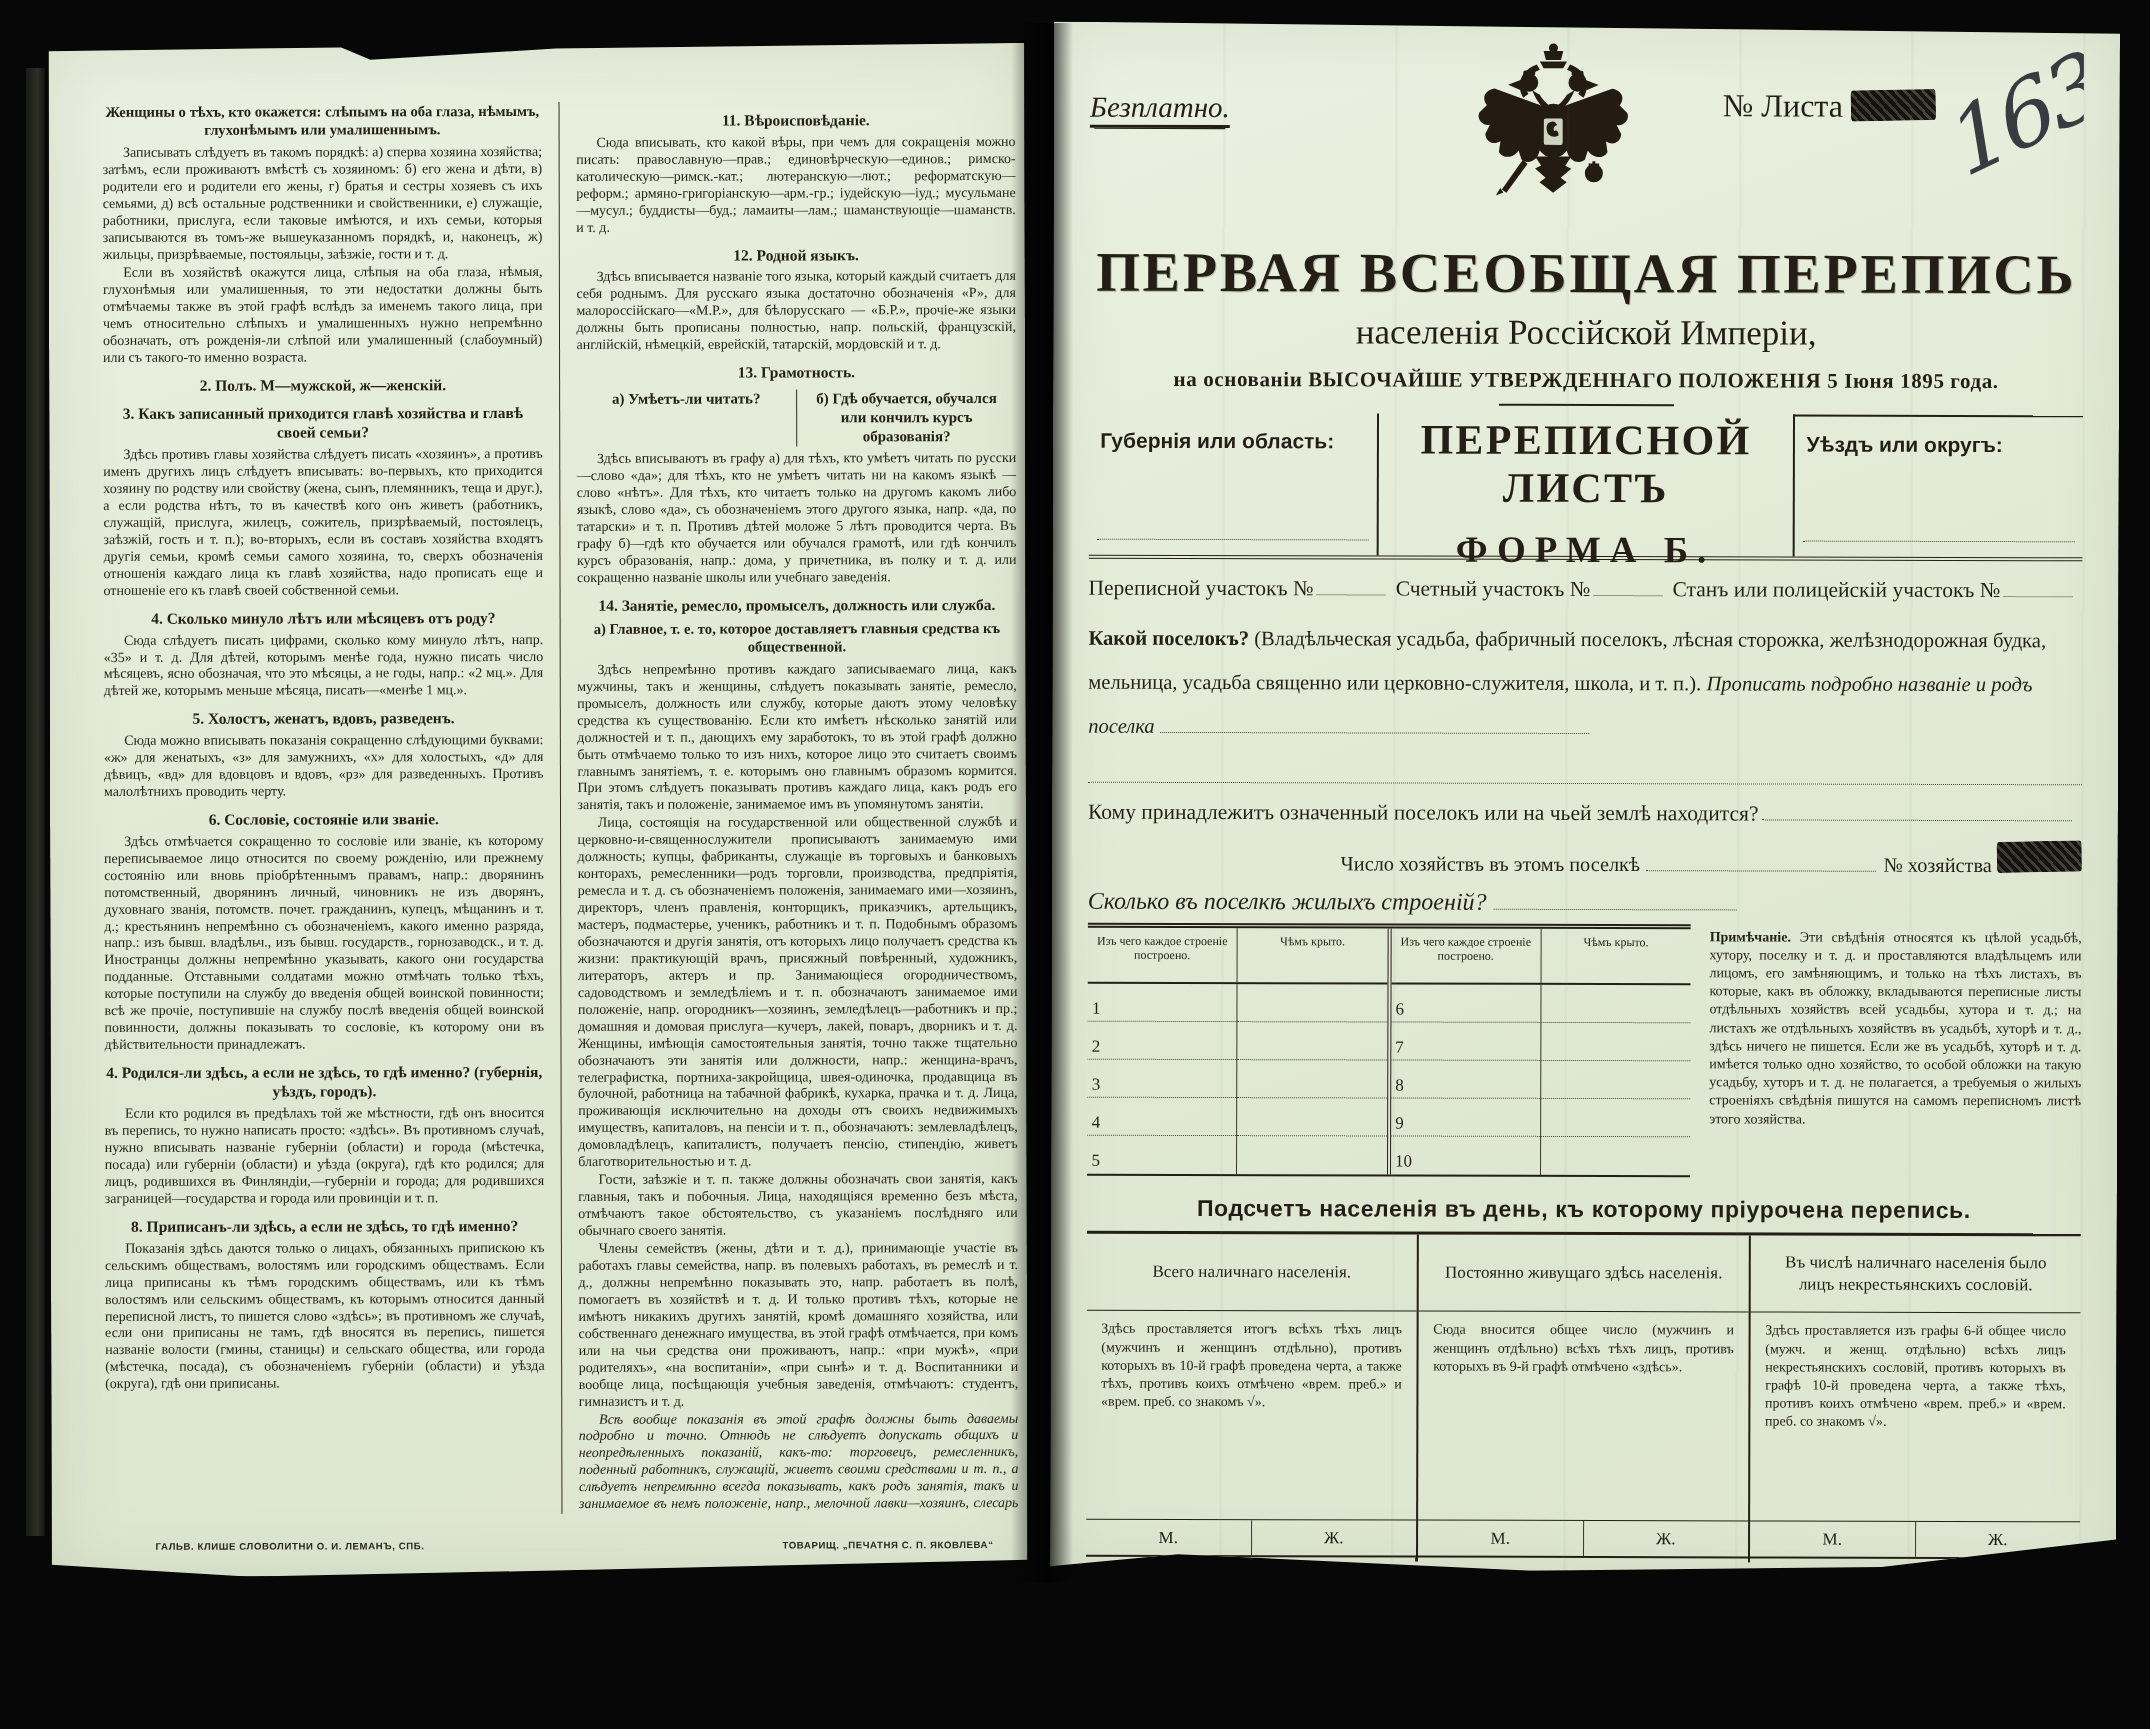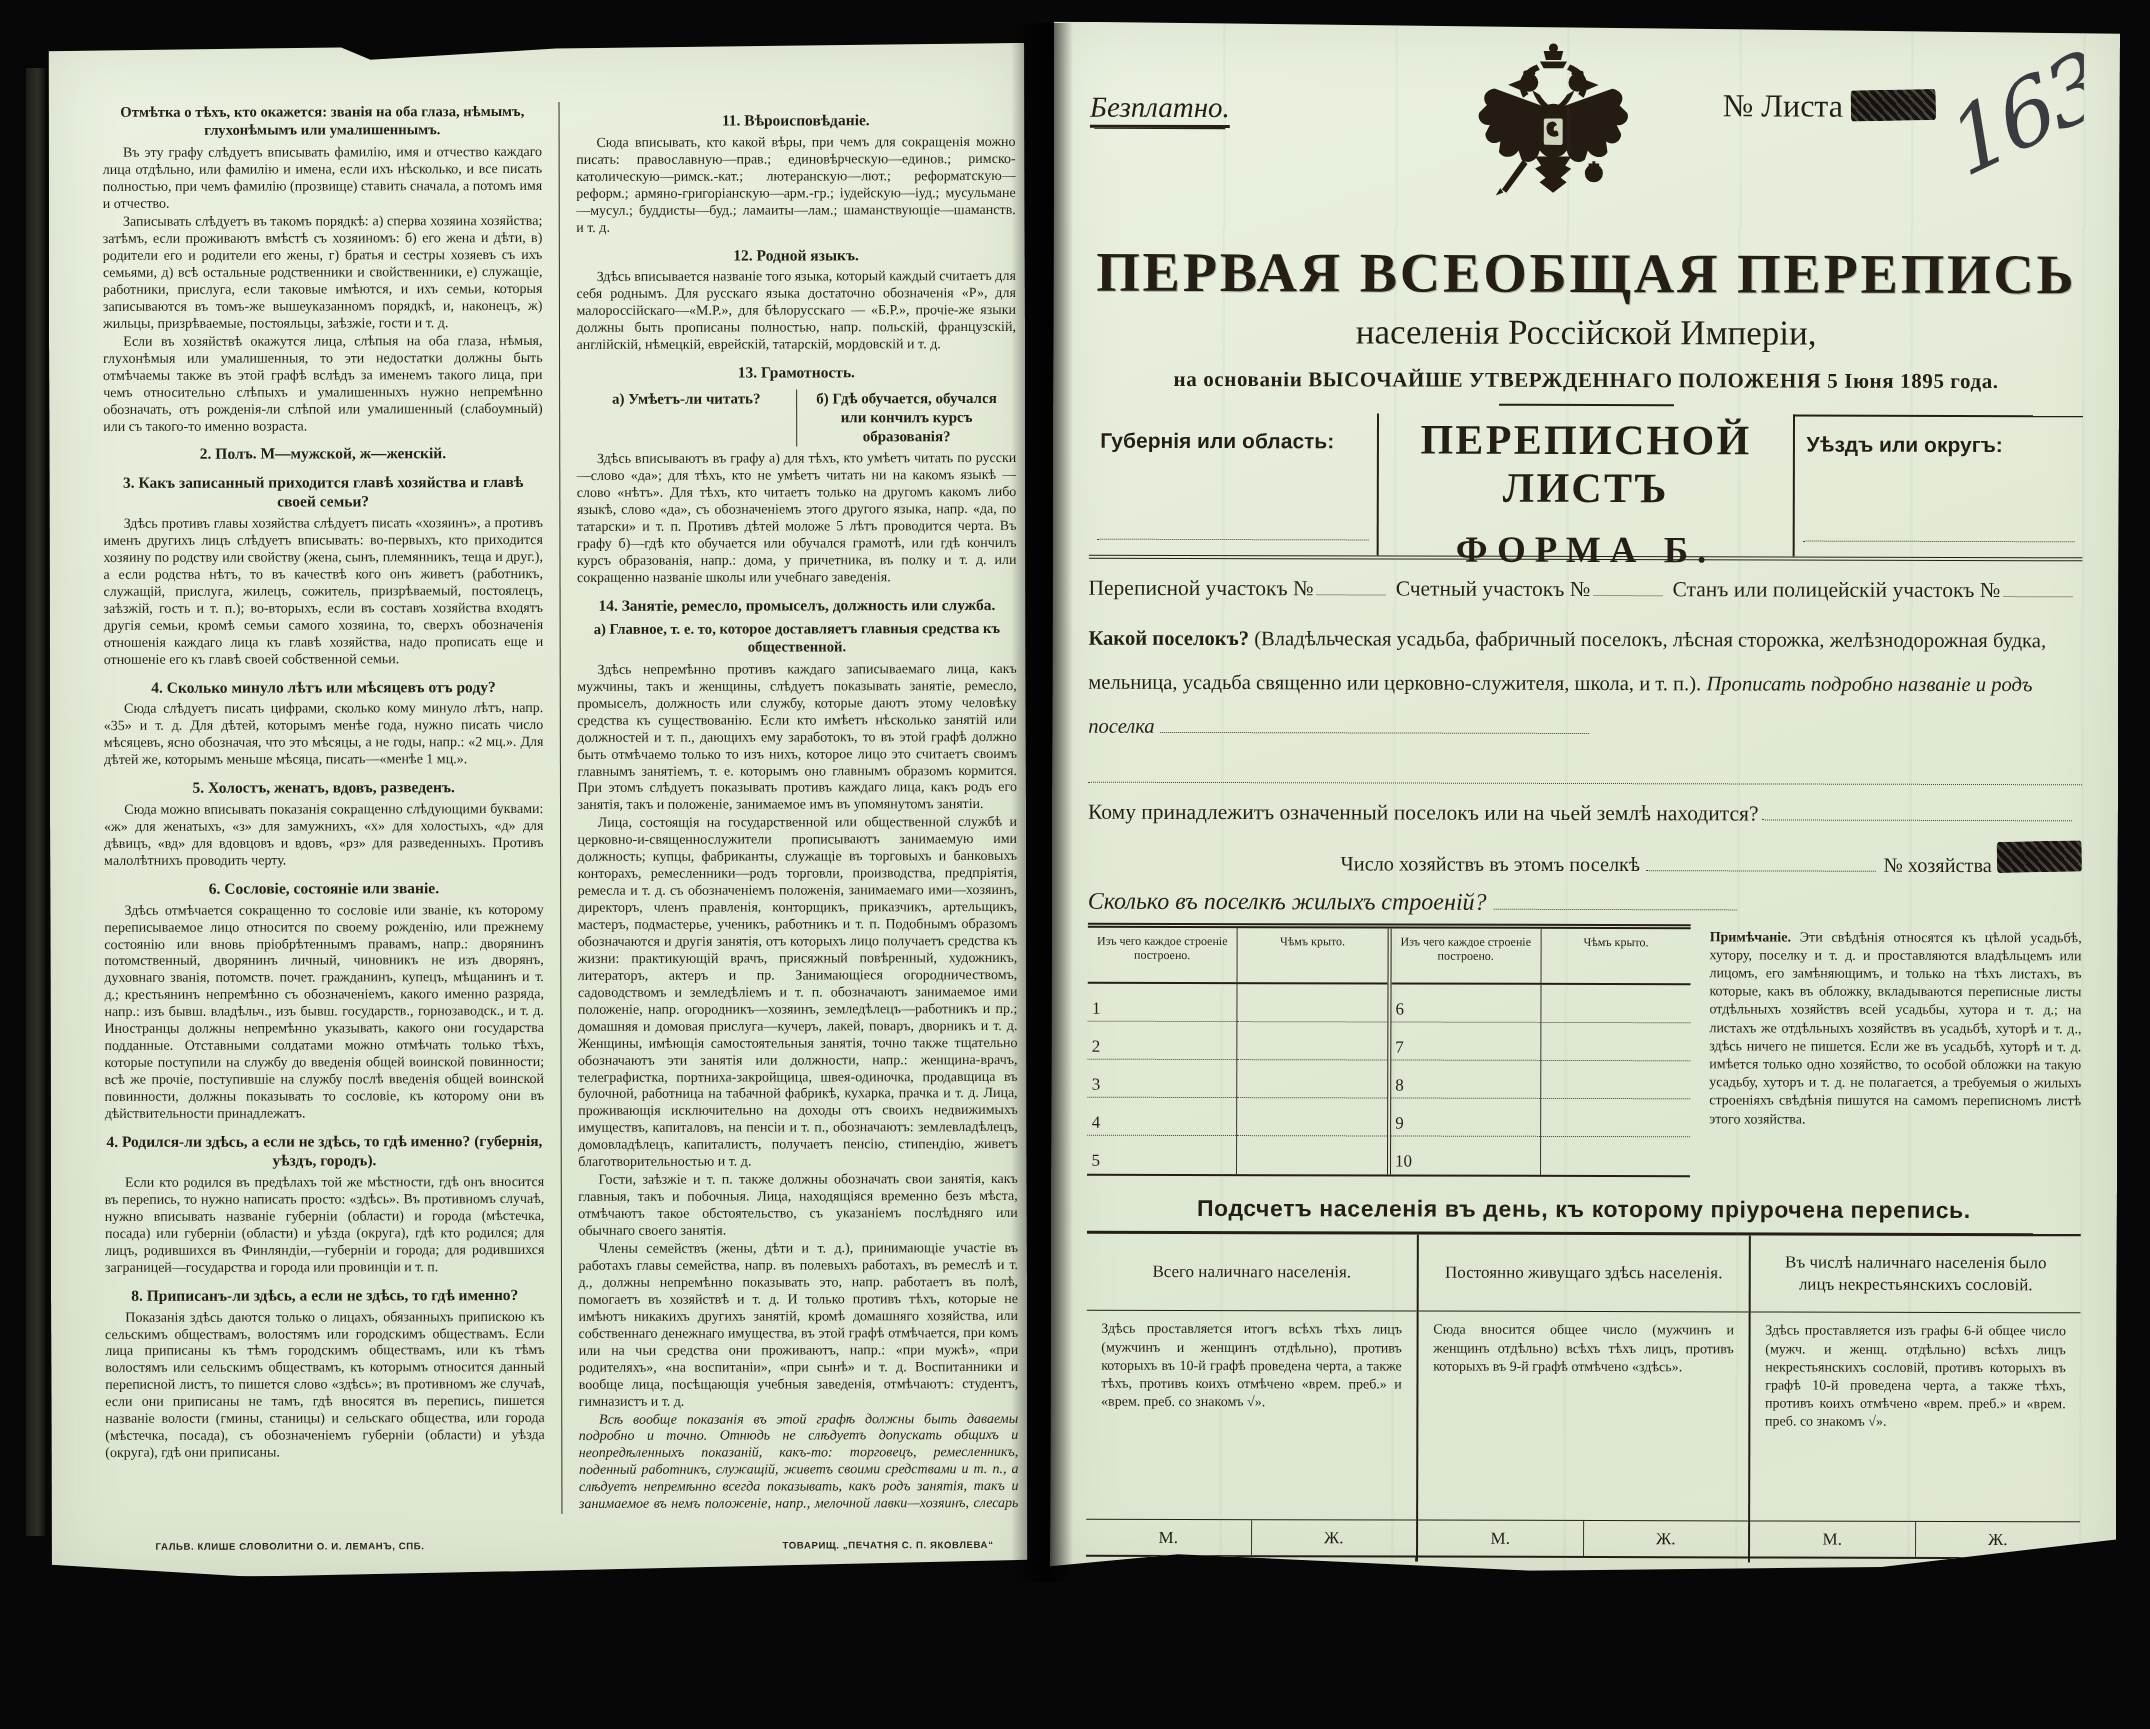--- a/index.html
+++ b/index.html
@@ -103,22 +103,21 @@
 </head>
 <body>
 
 <div class="edge-strip"></div>
 <div class="gutter"></div>
 
 <div class="page page-left">
   <div class="lp-cols">
 
     <div class="lp-col">
-      <div class="sec-sub">Отмѣтка о тѣхъ, кто окажется: званія на оба глаза, нѣмымъ, глухонѣмымъ или умалишеннымъ.</div>
-      <p>Въ эту графу слѣдуетъ вписывать фамилію, имя и отчество каждаго лица отдѣльно, или фамилію и имена, если ихъ нѣсколько, и все писать полностью, при чемъ фамилію (прозвище) ставить сначала, а потомъ имя и отчество.</p>
+      <div class="sec-sub">Женщины о тѣхъ, кто окажется: слѣпымъ на оба глаза, нѣмымъ, глухонѣмымъ или умалишеннымъ.</div>
       <p>Записывать слѣдуетъ въ такомъ порядкѣ: а) сперва хозяина хозяйства; затѣмъ, если проживаютъ вмѣстѣ съ хозяиномъ: б) его жена и дѣти, в) родители его и родители его жены, г) братья и сестры хозяевъ съ ихъ семьями, д) всѣ остальные родственники и свойственники, е) служащіе, работники, прислуга, если таковые имѣются, и ихъ семьи, которыя записываются въ томъ-же вышеуказанномъ порядкѣ, и, наконецъ, ж) жильцы, призрѣваемые, постояльцы, заѣзжіе, гости и т. д.</p>
       <p>Если въ хозяйствѣ окажутся лица, слѣпыя на оба глаза, нѣмыя, глухонѣмыя или умалишенныя, то эти недостатки должны быть отмѣчаемы также въ этой графѣ вслѣдъ за именемъ такого лица, при чемъ относительно слѣпыхъ и умалишенныхъ нужно непремѣнно обозначать, отъ рожденія-ли слѣпой или умалишенный (слабоумный) или съ такого-то именно возраста.</p>
 
       <div class="sec-h">2. Полъ. М—мужской, ж—женскій.</div>
 
       <div class="sec-h">3. Какъ записанный приходится главѣ хозяйства и главѣ своей семьи?</div>
       <p>Здѣсь противъ главы хозяйства слѣдуетъ писать «хозяинъ», а противъ именъ другихъ лицъ слѣдуетъ вписывать: во-первыхъ, кто приходится хозяину по родству или свойству (жена, сынъ, племянникъ, теща и друг.), а если родства нѣтъ, то въ качествѣ кого онъ живетъ (работникъ, служащій, прислуга, жилецъ, сожитель, призрѣваемый, постоялецъ, заѣзжій, гость и т. п.); во-вторыхъ, если въ составъ хозяйства входятъ другія семьи, кромѣ семьи самого хозяина, то, сверхъ обозначенія отношенія каждаго лица къ главѣ хозяйства, надо прописать еще и отношеніе его къ главѣ своей собственной семьи.</p>
 
       <div class="sec-h">4. Сколько минуло лѣтъ или мѣсяцевъ отъ роду?</div>
       <p>Сюда слѣдуетъ писать цифрами, сколько кому минуло лѣтъ, напр. «35» и т. д. Для дѣтей, которымъ менѣе года, нужно писать число мѣсяцевъ, ясно обозначая, что это мѣсяцы, а не годы, напр.: «2 мц.». Для дѣтей же, которымъ меньше мѣсяца, писать—«менѣе 1 мц.».</p>

